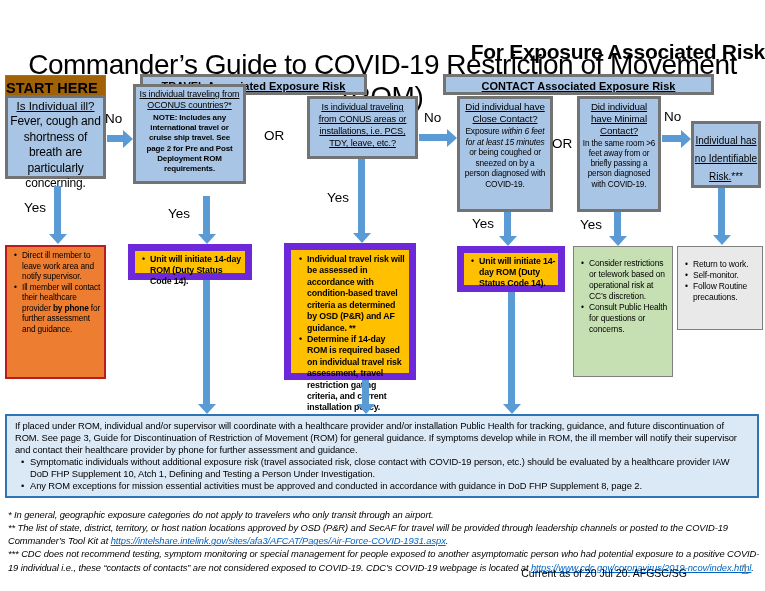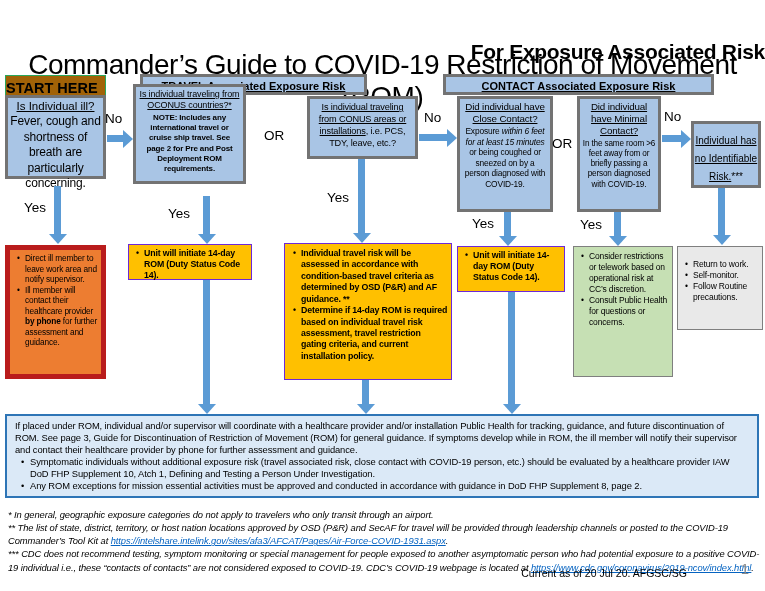--- a/index.html
+++ b/index.html
@@ -14,22 +14,22 @@
   .bluebox { position:absolute; background:#a9c5e5; border:3px solid #737373; text-align:center; }
   .secbar  { font-weight:bold; text-decoration:underline; font-size:11px; padding-top:3px; }
 
   .qtitle { text-decoration:underline; }
   .small  { letter-spacing:-0.15px; }
 
   .startbar { position:absolute; background:#a16207; border:1px solid #2aa75c;
               text-align:left; font-weight:bold; font-size:14.5px; padding-top:4px; }
 
   .action { position:absolute; text-align:left; color:#000; }
-  .orange { background:#ed7d31; border:5px solid #b91c1c; }
-  .yellow { background:#ffc000; border:1px solid #6d28d9; font-weight:600; }
+  .orange { background:#ed7d31; border:2px solid #b91c1c; }
+  .yellow { background:#ffc000; border:7px solid #6d28d9; font-weight:600; }
   .green  { background:#c6e0b4; border:1px solid #7f7f7f; }
   .gray   { background:#e9e9e9; border:1px solid #7f7f7f; }
 
   .brow { display:flex; align-items:flex-start; }
   .brow::before { content:"\2022"; flex:none; width:13px; text-align:center; }
 
   .arr-v { position:absolute; width:7px; background:#5b9bd5; }
   .arr-v::after { content:""; position:absolute; bottom:-10px; left:50%; transform:translateX(-50%);
                   border-left:9px solid transparent; border-right:9px solid transparent;
                   border-top:10px solid #5b9bd5; }
@@ -67,21 +67,21 @@
   <div class="bluebox" style="left:5px; top:95px; width:101px; height:84px; padding:2px;">
     <div class="qtitle" style="font-size:11.5px;">Is Individual ill?</div>
     <div class="small" style="font-size:12px; line-height:1.3; margin-top:2px;">Fever, cough and shortness of breath are particularly concerning.</div>
   </div>
 
   <div class="bluebox small" style="left:133px; top:84px; width:113px; height:100px; padding:2px 3px;">
     <div class="qtitle" style="font-size:9px; line-height:1.25;">Is individual traveling from OCONUS countries?*</div>
     <div style="font-size:8px; font-weight:bold; line-height:1.3; margin-top:1px;">NOTE: Includes any international travel or cruise ship travel. See page 2 for Pre and Post Deployment ROM requirements.</div>
   </div>
 
-  <div class="bluebox small" style="left:307px; top:96px; width:111px; height:63px; padding:3px;">
+  <div class="bluebox small" style="left:307px; top:96px; width:111px; height:63px; padding:3px;text-decoration:underline;">
     <div style="font-size:9.2px; line-height:1.3;">
       <span class="qtitle">Is individual traveling from CONUS areas or installations</span><span>, i.e. PCS, TDY, leave, etc.?</span>
     </div>
   </div>
 
   <div class="bluebox small" style="left:457px; top:96px; width:96px; height:116px; padding:2px 3px;">
     <div class="qtitle" style="font-size:9.8px; line-height:1.25;">Did individual have Close Contact?</div>
     <div style="font-size:8.4px; line-height:1.25; margin-top:1px;">
       <span>Exposure </span><i>within 6 feet for at least 15 minutes</i><span> or being coughed or sneezed on by a person diagnosed with COVID-19.</span>
     </div>
@@ -104,36 +104,36 @@
       <span><span>Ill member will contact their healthcare provider </span><b>by phone</b><span> for further assessment and guidance.</span></span>
     </div>
   </div>
 
   <div class="action yellow small" style="left:128px; top:244px; width:124px; height:36px; padding:3px 2px; font-size:8.8px; line-height:1.25;">
     <div class="brow">
       <span>Unit will initiate 14-day ROM (Duty Status Code 14).</span>
     </div>
   </div>
 
-  <div class="action yellow small" style="left:284px; top:243px; width:168px; height:137px; padding:4px 3px; font-size:8.8px; line-height:1.3;">
+  <div class="action yellow small" style="left:284px; top:243px; width:132px; height:137px; padding:4px 3px; font-size:8.8px; line-height:1.3;">
     <div class="brow">
       <span>Individual travel risk will be assessed in accordance with condition-based travel criteria as determined by OSD (P&amp;R) and AF guidance. **</span>
     </div>
     <div class="brow">
       <span>Determine if 14-day ROM is required based on individual travel risk assessment, travel restriction gating criteria, and current installation policy.</span>
     </div>
   </div>
 
   <div class="action yellow small" style="left:457px; top:246px; width:108px; height:46px; padding:3px 2px; font-size:8.8px; line-height:1.25;">
     <div class="brow">
       <span>Unit will initiate 14-day ROM (Duty Status Code 14).</span>
     </div>
   </div>
 
-  <div class="action green small" style="left:573px; top:246px; width:100px; height:131px; padding:4px 2px; font-size:8.5px; line-height:1.3;">
+  <div class="action green small" style="left:573px; top:246px; width:100px; height:131px; padding:11px 2px; font-size:8.5px; line-height:1.3;">
     <div class="brow">
       <span>Consider restrictions or telework based on operational risk at CC’s discretion.</span>
     </div>
     <div class="brow">
       <span>Consult Public Health for questions or concerns.</span>
     </div>
   </div>
 
   <div class="action gray small" style="left:677px; top:246px; width:86px; height:84px; padding:12px 2px; font-size:8.5px; line-height:1.3;">
     <div class="brow">

